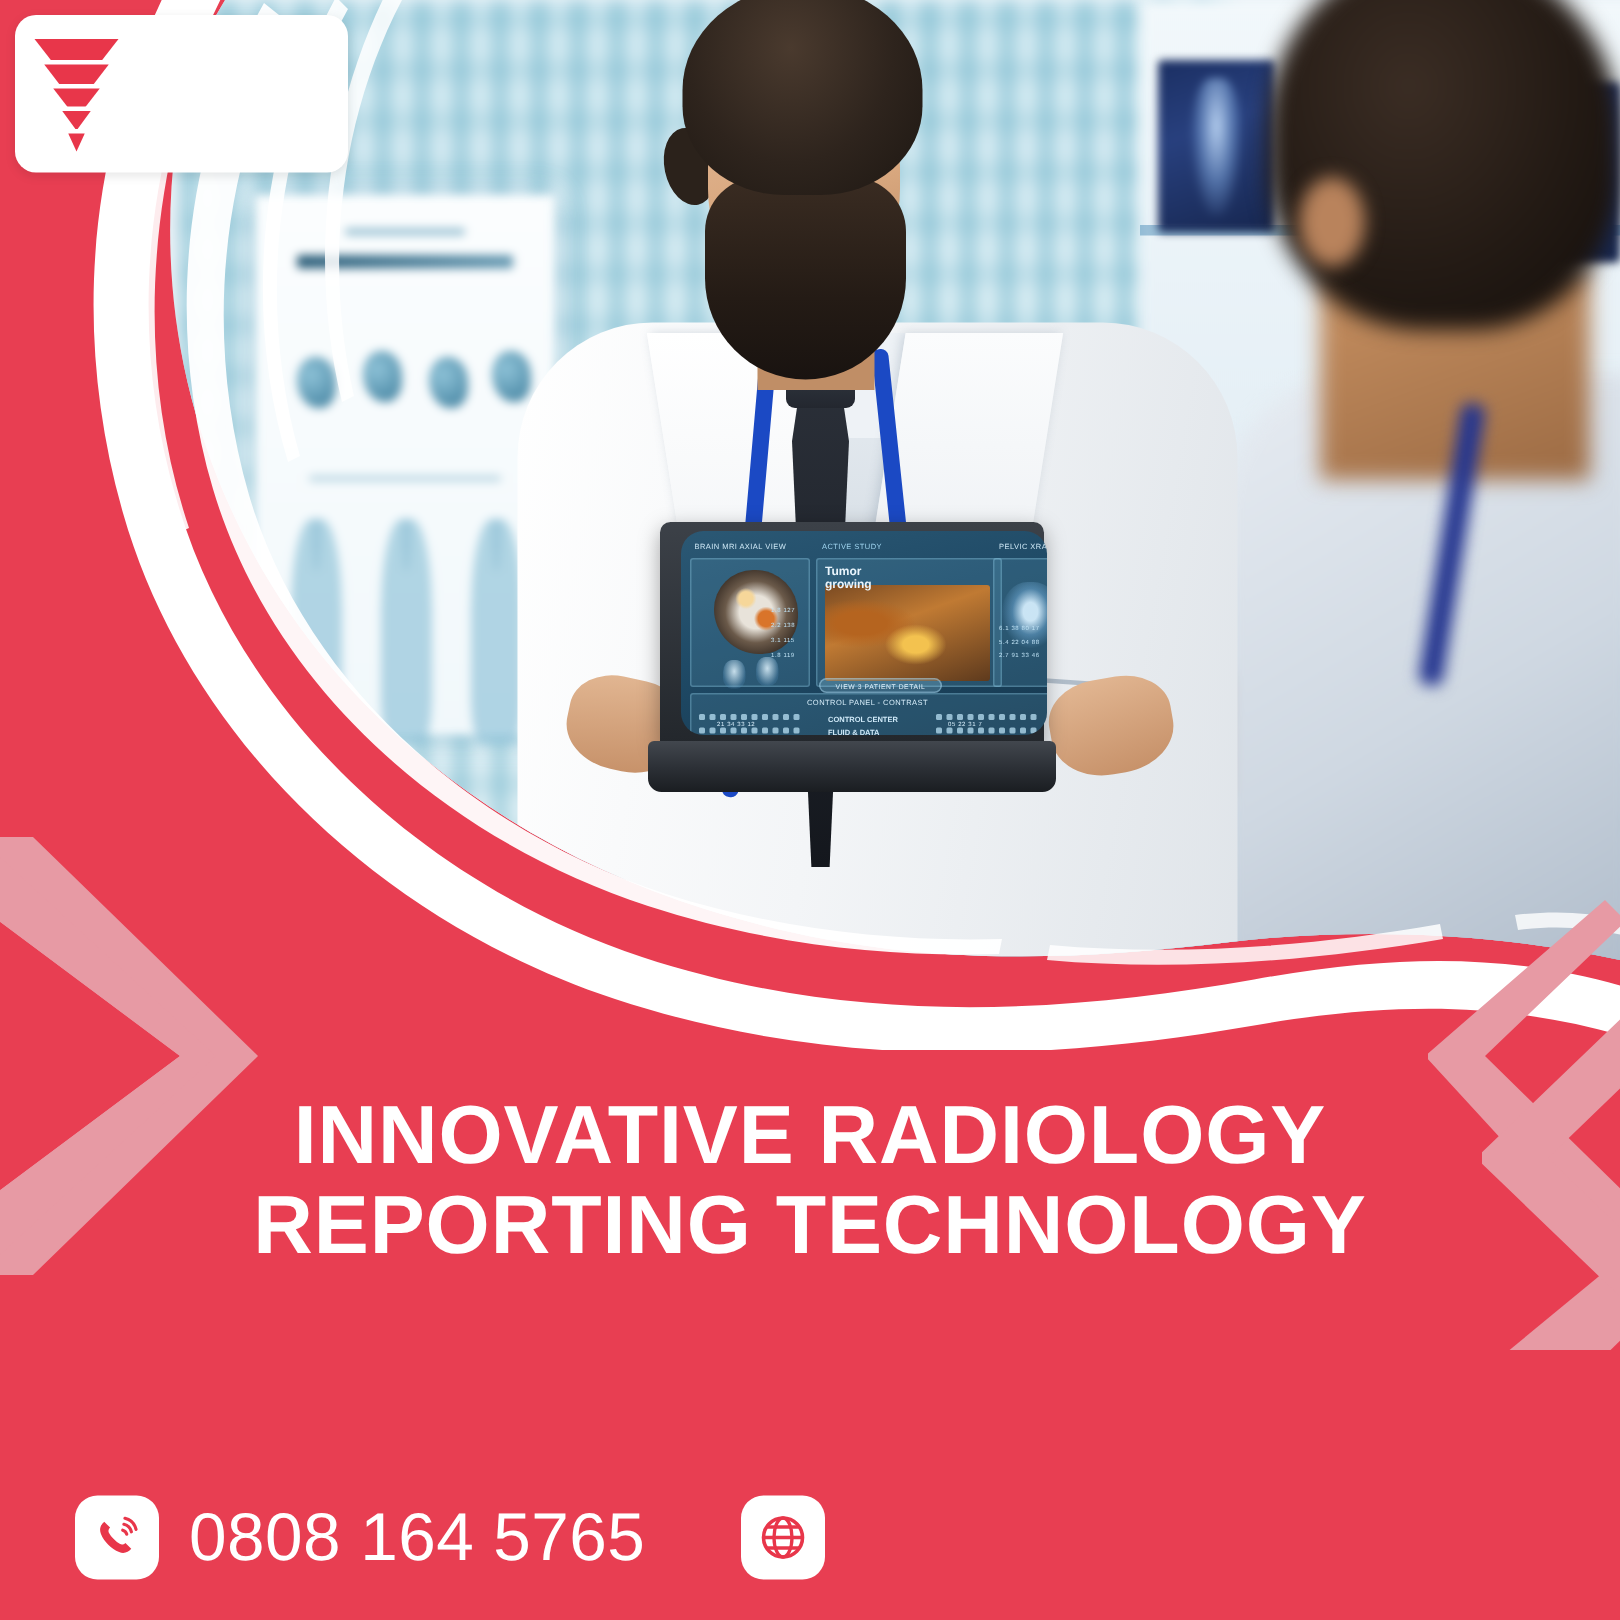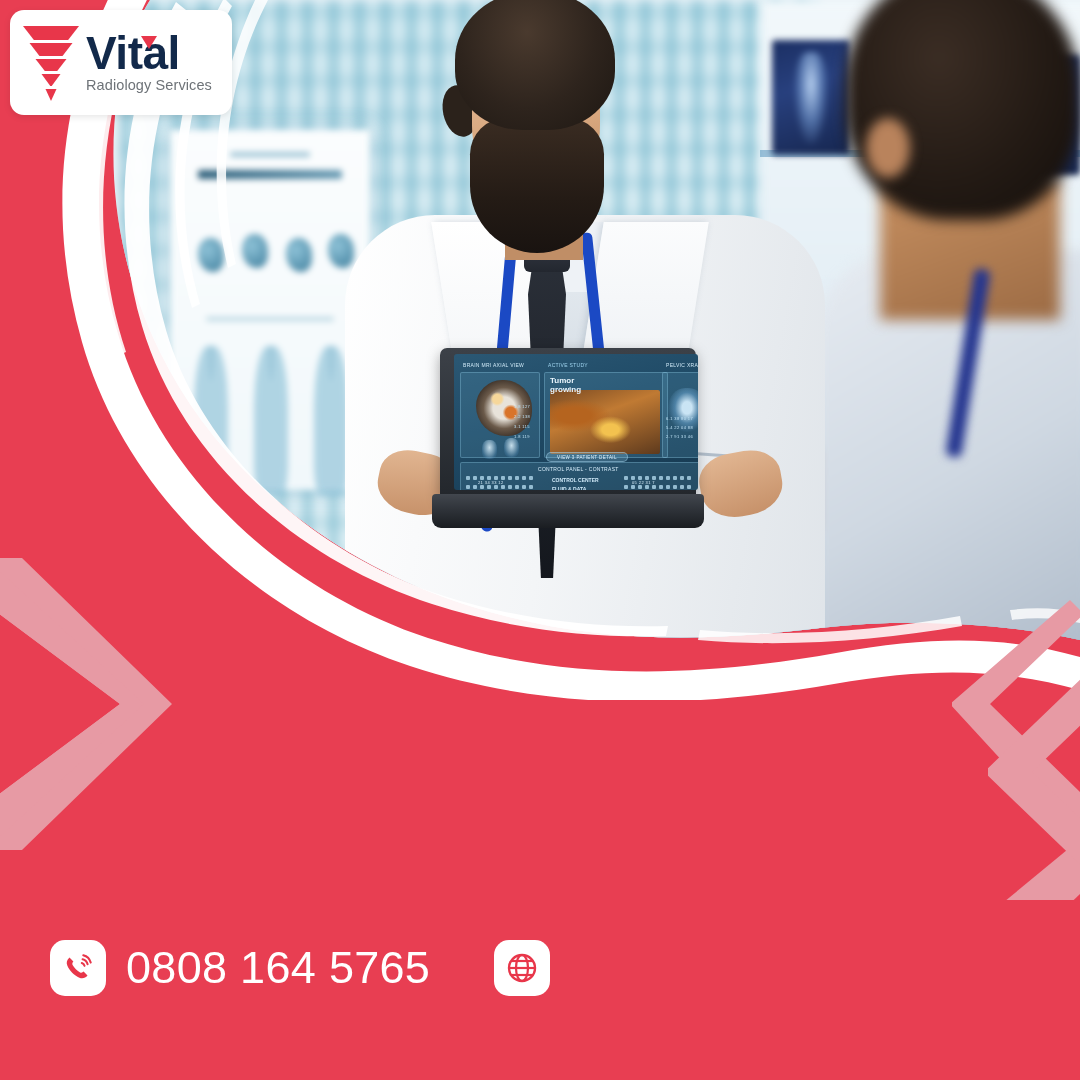--- a/index.html
+++ b/index.html
@@ -162,21 +162,21 @@
   #hand-r{left:700px;top:452px;width:82px;height:64px;transform:rotate(-10deg);}
 
   
   #laptop{position:absolute;left:432px;top:348px;width:272px;height:180px;}
   #lt-lid{
     position:absolute;left:8px;top:0;width:256px;height:148px;border-radius:7px 7px 2px 2px;
     background:linear-gradient(180deg,#3c4148,#23272c);
     box-shadow:0 5px 14px rgba(0,0,0,.35);
   }
   #lt-screen{
-    position:absolute;left:14px;top:6px;width:244px;height:136px;border-radius:3px;
+    position:absolute;left:14px;top:6px;width:244px;height:136px;border-radius:15px;
     background:linear-gradient(165deg,#2b5874 0%,#1f4a66 45%,#16384f 100%);
     overflow:hidden;
   }
   #lt-base{
     position:absolute;left:0;top:146px;width:272px;height:34px;
     border-radius:4px 4px 9px 9px;
     background:linear-gradient(180deg,#42474e 0%,#2b2f35 55%,#1a1d21 100%);
   }
   #lt-keys{
     position:absolute;left:26px;top:150px;width:220px;height:22px;
@@ -266,21 +266,21 @@
   
   #headline{
     position:absolute;left:0;top:726px;width:1080px;text-align:center;
     color:#ffffff;font-weight:bold;font-size:55px;line-height:60px;
     letter-spacing:.6px;
   }
   #headline div{white-space:nowrap;}
 
   
   #footer{
-    position:absolute;left:0;top:928px;width:1080px;height:80px;
+    position:absolute;left:0;top:985px;width:1080px;height:80px;
     display:flex;align-items:center;padding-left:50px;box-sizing:border-box;
   }
   .contact{display:flex;align-items:center;}
   #contact-web{margin-left:64px;}
   .ic-box{
     width:56px;height:56px;border-radius:15px;background:#ffffff;
     display:flex;align-items:center;justify-content:center;flex:0 0 56px;
   }
   .contact-text{
     margin-left:20px;color:#ffffff;font-size:45px;font-weight:normal;
@@ -502,29 +502,26 @@
       <path d="M3 4 H59 L31 40 Z" fill="#e8364a"></path>
       <path d="M8 18 H54 L31 48 Z" fill="#ffffff"></path>
       <path d="M9.5 21 H52.5 L31 49 Z" fill="#e8364a"></path>
       <path d="M14 34 H48 L31 56 Z" fill="#ffffff"></path>
       <path d="M15.5 37 H46.5 L31 57 Z" fill="#e8364a"></path>
       <path d="M20 49 H42 L31 64 Z" fill="#ffffff"></path>
       <path d="M21.5 52 H40.5 L31 65 Z" fill="#e8364a"></path>
       <path d="M24 64 H38 L31 78 Z" fill="#ffffff"></path>
       <path d="M25.5 67 H36.5 L31 79 Z" fill="#e8364a"></path>
     </svg>
-    <div id="logo-text">
-      <div id="logo-word">
-        <span>Vital</span>
-        <span id="i-dot"></span>
-      </div>
-      <div id="logo-tag">Radiology Services</div>
-    </div>
-  </div>
-
+  </div>
+
+  <div id="headline">
+    <div>INNOVATIVE RADIOLOGY</div>
+    <div>REPORTING TECHNOLOGY</div>
+  </div>
 
   <div id="footer">
 
     <div class="contact" id="contact-phone">
       <div class="ic-box">
         <svg width="36" height="36" viewBox="0 0 36 36">
           <path d="M9.5 7.5 C 7 9.5 6 12.5 7.3 15.6 C 9.4 20.8 14.2 25.6 19.4 27.7 C 22.5 29 25.5 28 27.5 25.5 L 23.6 21.6 C 22.6 22.6 21.3 23 20.1 22.4 C 17.4 21 14 17.6 12.6 14.9 C 12 13.7 12.4 12.4 13.4 11.4 Z" fill="#e8364a"></path>
           <path d="M22.6 9.2 C 25 9.8 27 11.8 27.6 14.2" stroke="#e8364a" stroke-width="2.1" fill="none" stroke-linecap="round"></path>
           <path d="M21.8 13.1 C 23.1 13.5 24.1 14.5 24.5 15.8" stroke="#e8364a" stroke-width="2.1" fill="none" stroke-linecap="round"></path>
           <path d="M23.3 5.2 C 26.9 6.1 29.8 9 30.7 12.6" stroke="#e8364a" stroke-width="2.1" fill="none" stroke-linecap="round"></path>

